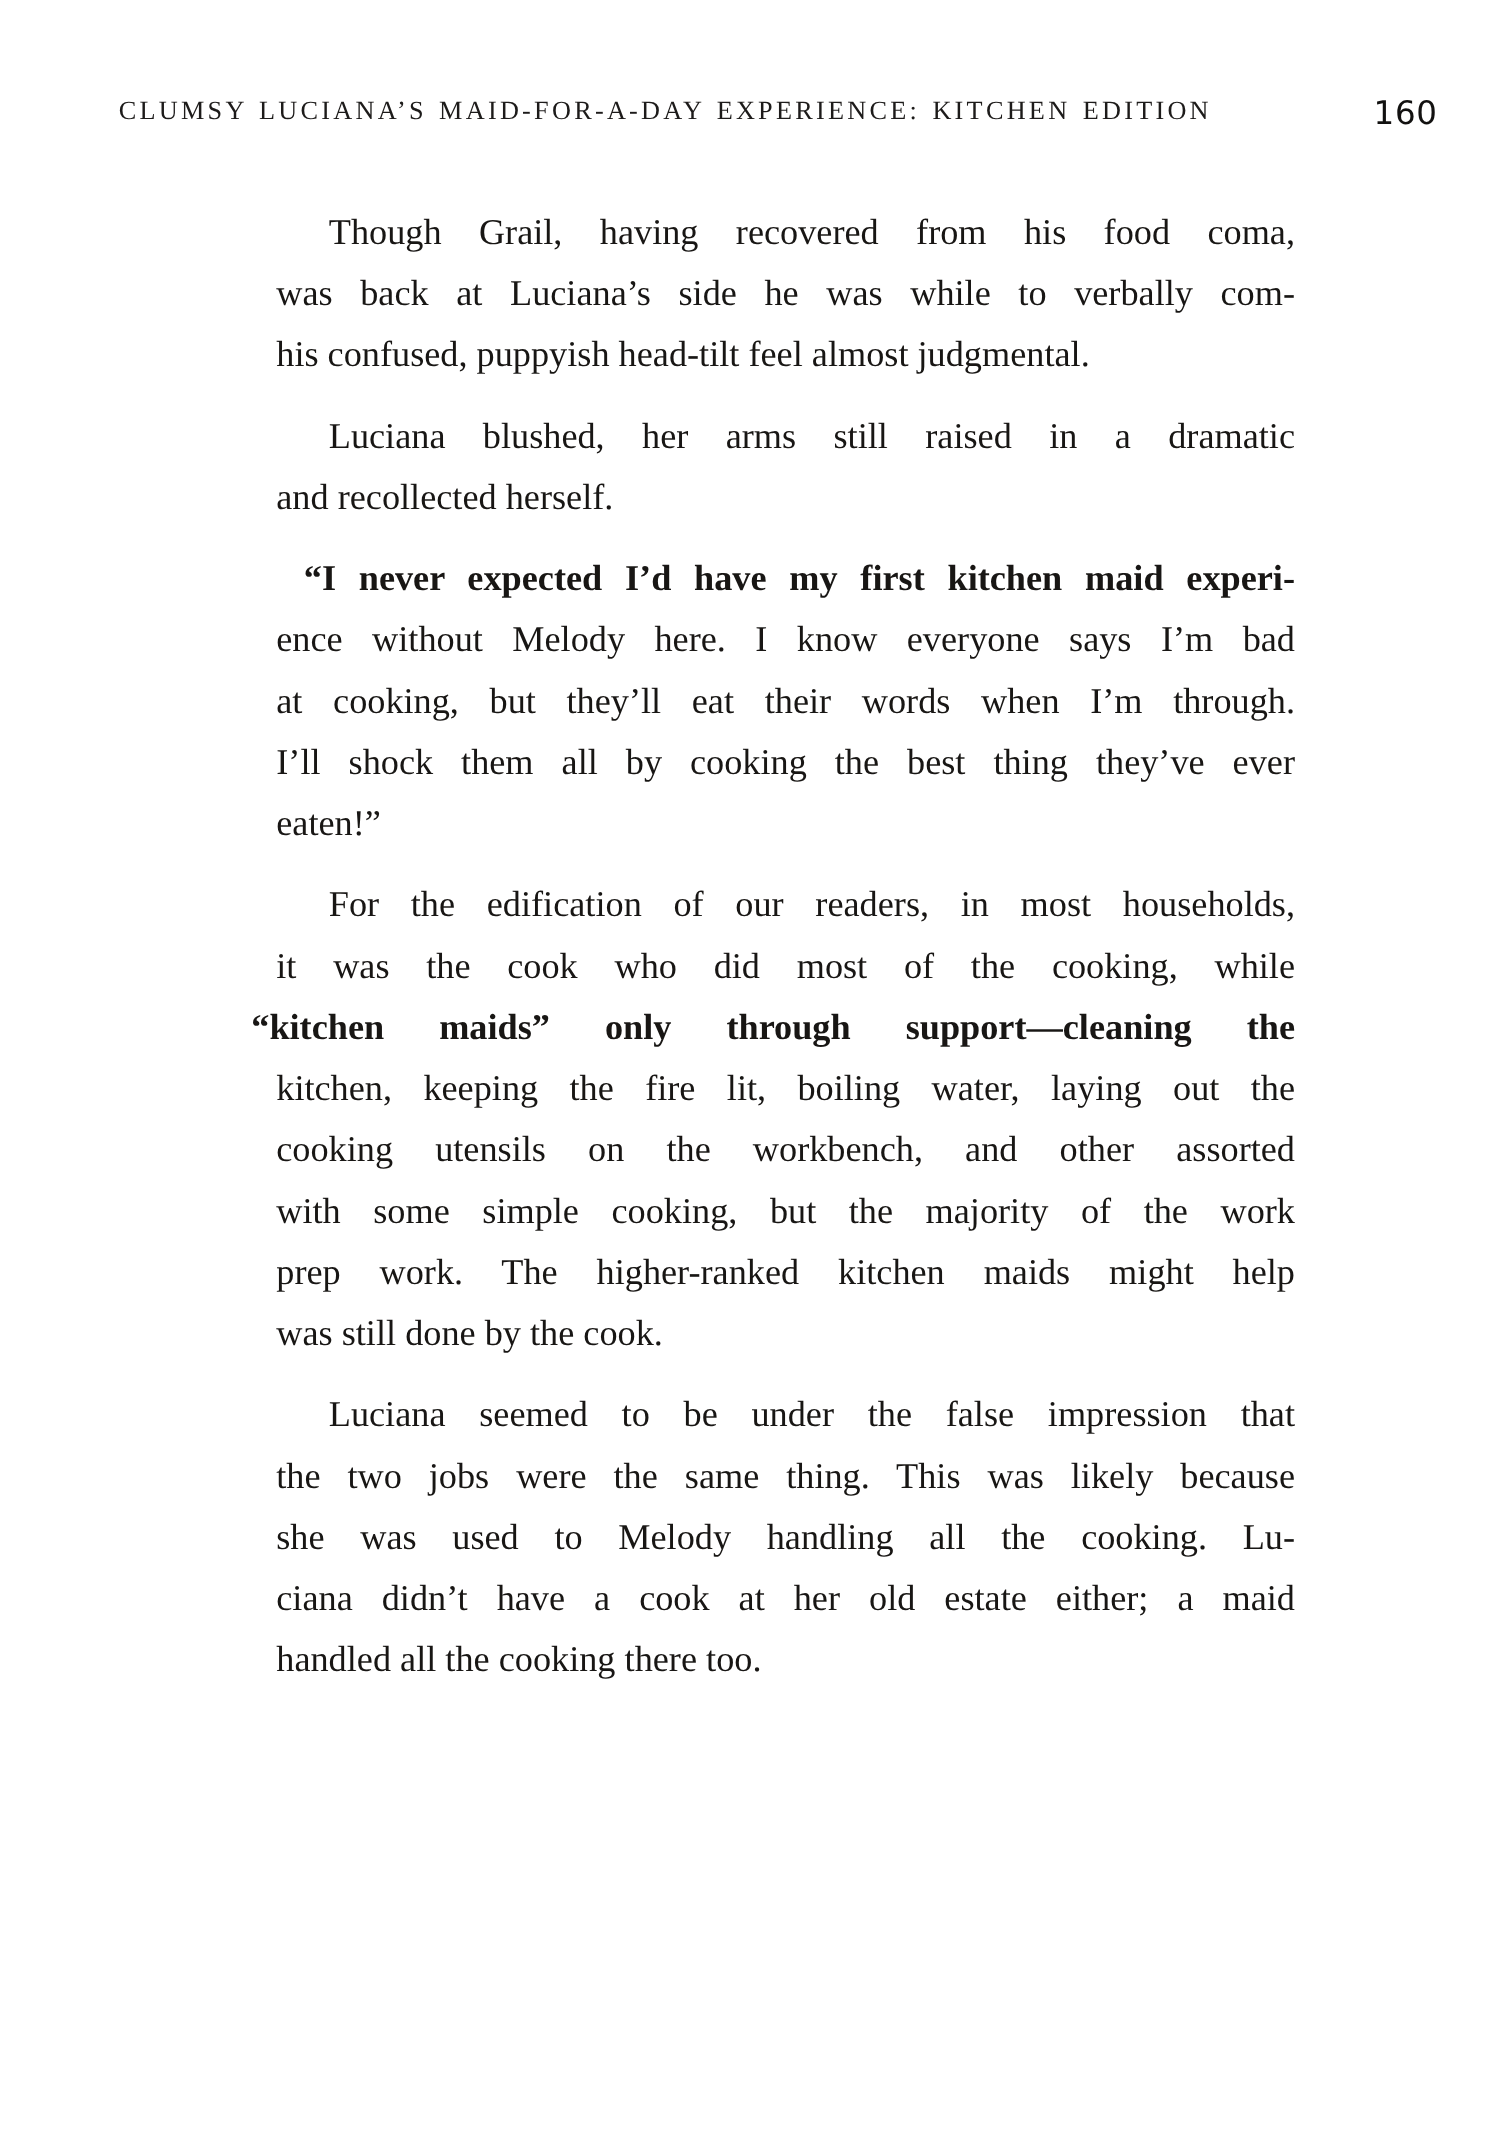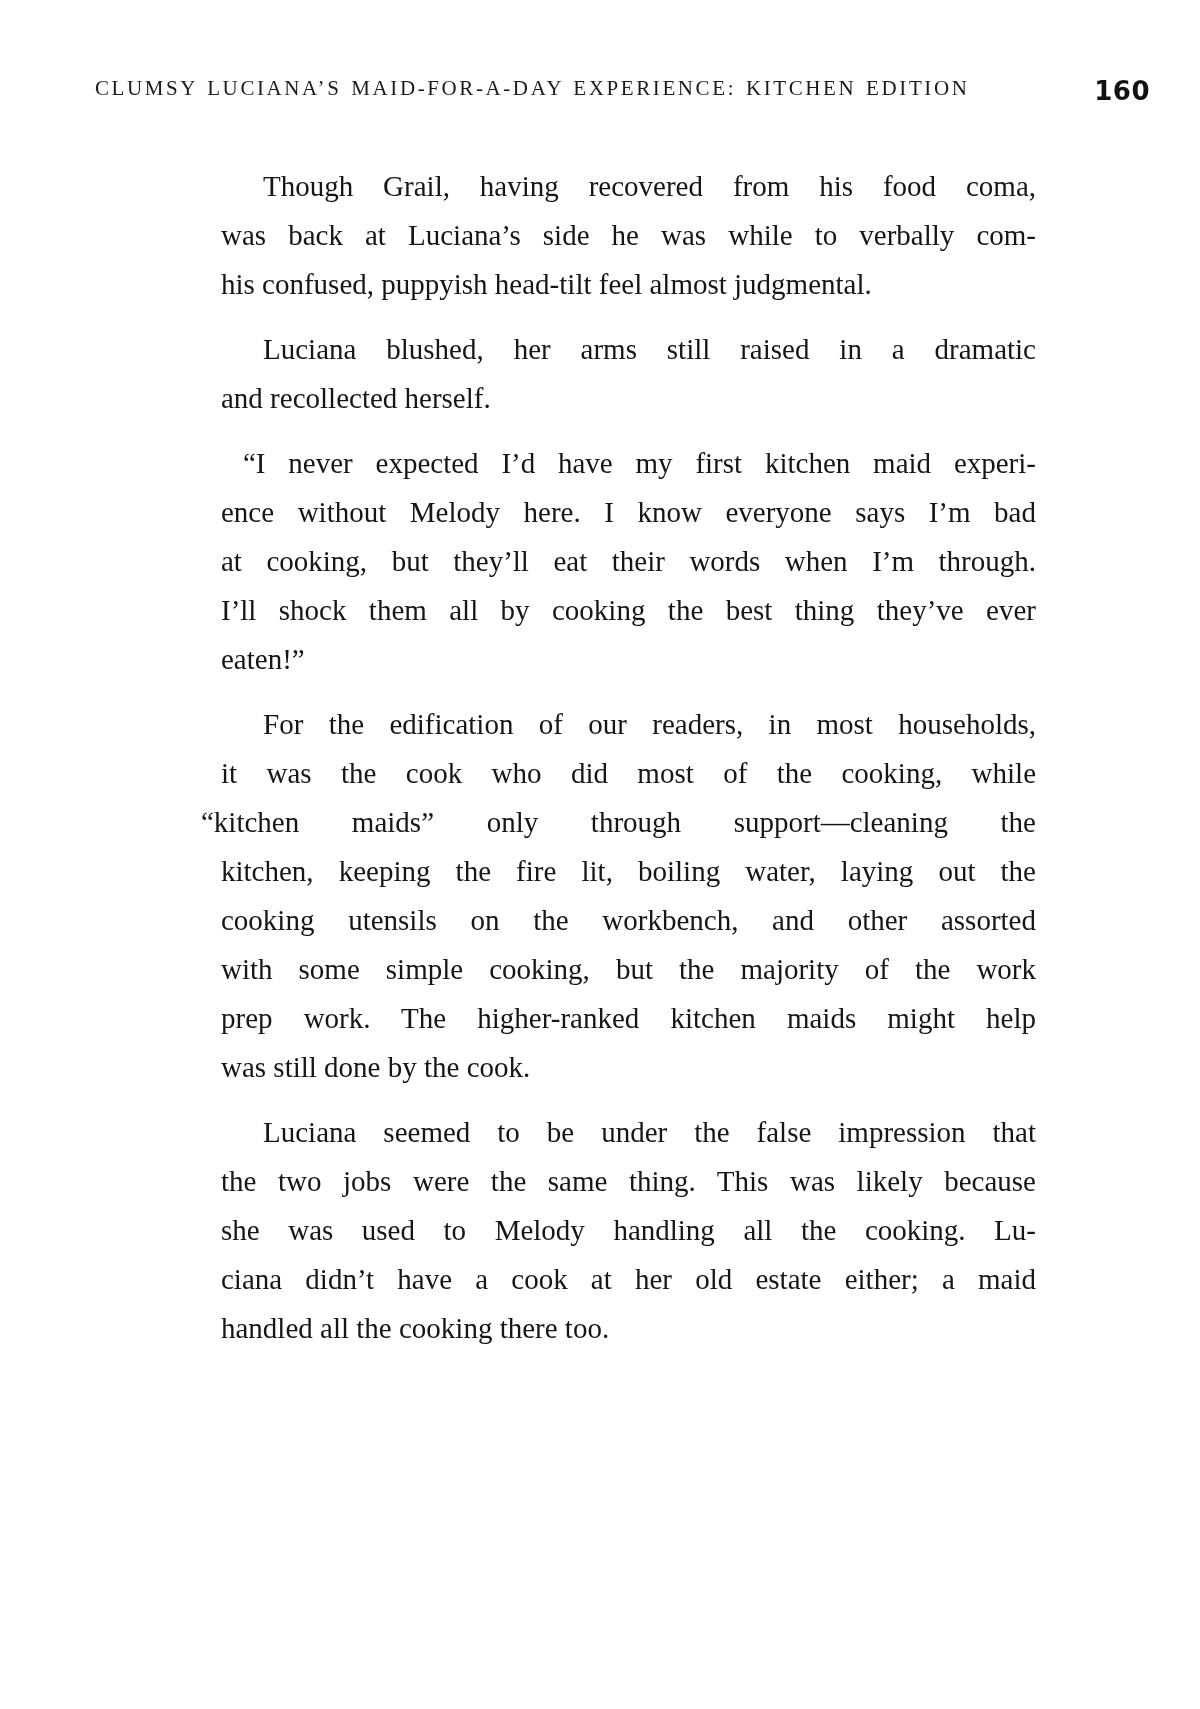--- a/index.html
+++ b/index.html
@@ -26,21 +26,21 @@
   }
   .running-title {
     font-size: 21px;
     letter-spacing: 2.6px;
     word-spacing: 2px;
     color: #1d1b1a;
     white-space: nowrap;
   }
   .page-number {
     font-family: "DejaVu Sans", sans-serif;
-    font-weight: bold;
+    font-weight: normal;
     font-size: 26px;
     letter-spacing: 0.5px;
     color: #121110;
     margin-left: 20px;
   }
   .body-text {
     position: absolute;
     left: 205px;
     top: 146px;
     width: 847px;
@@ -54,20 +54,21 @@
     text-align-last: justify;
   }
   .line.last {
     text-align-last: left;
   }
   .line.first {
     padding-left: 42px;
   }
   .line.hang {
     margin-left: -20px;
+    font-weight: bold;
   }
 </style>
 </head>
 <body>
 
 <div class="page">
   <div class="running-head">
     <div class="running-title">CLUMSY LUCIANA’S MAID-FOR-A-DAY EXPERIENCE: KITCHEN EDITION</div>
     <div class="page-number">160</div>
   </div>

